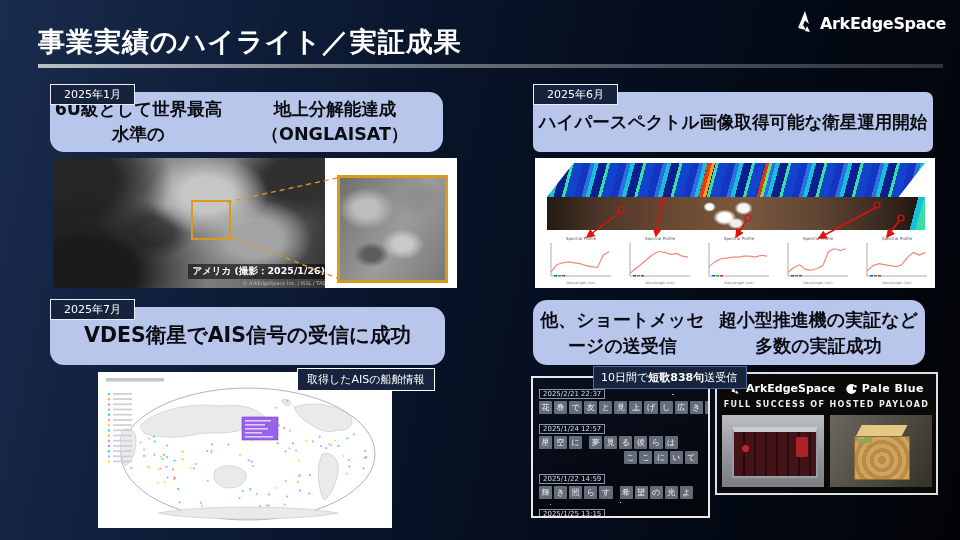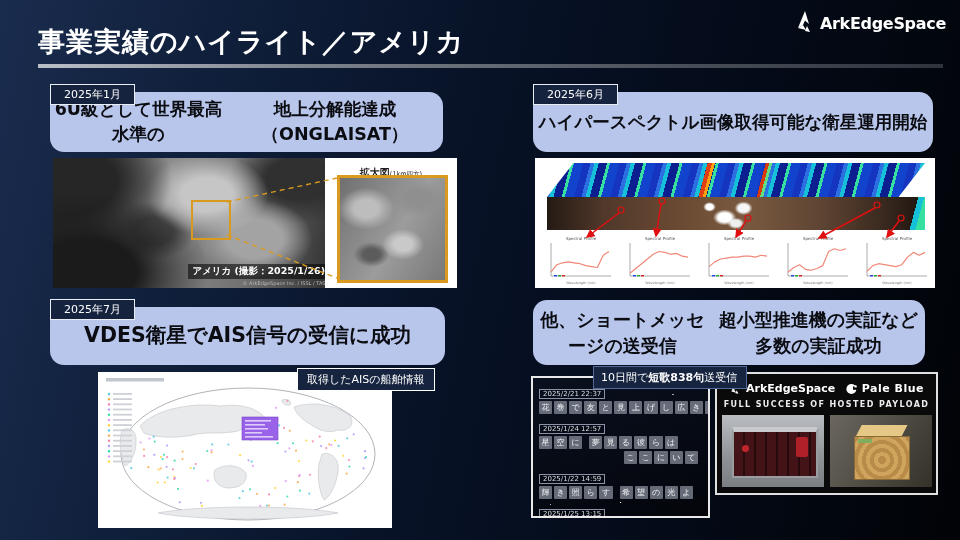--- a/index.html
+++ b/index.html
@@ -113,21 +113,21 @@
     background:repeating-radial-gradient(circle at 50% 55%,#b88c48 0 4px,#cfa55e 4px 8px);
     border:1px solid #8a6a36;}
   .ph.thr .lbl{position:absolute;left:28px;top:24px;width:14px;height:4px;background:#7fae5f;}
   svg text{font-family:"DejaVu Sans","Liberation Sans",sans-serif;}
 </style>
 </head>
 <body>
 
 <div class="slide">
 
-  <div class="title">事業実績のハイライト／アメリカ</div>
+  <div class="title">事業実績のハイライト／実証成果</div>
   <div class="underline"></div>
   <div class="brand">
     <svg width="22" height="24" viewBox="0 0 22 24">
       <polygon points="11,0 15,13 11,9.5" fill="#fff"></polygon>
       <polygon points="11,0 4,17 9,14 11,9.5" fill="#fff"></polygon>
       <polygon points="4,17 12,19 9,14" fill="#fff"></polygon>
       <polygon points="13,15 16,21 11,20" fill="#fff"></polygon>
     </svg>
     <b>ArkEdgeSpace</b>
   </div>
@@ -141,35 +141,32 @@
   </div>
   <div class="sat-figure">
     <div class="sat-photo">
       <div class="hl-box"></div>
       <div class="sat-caption">
         <div class="c1">アメリカ (撮影：2025/1/26)</div>
         <div class="c2">© ArkEdgeSpace Inc. / ISSL / TASA</div>
       </div>
     </div>
     <div class="zoom-area">
-      <div class="zoom-title">
-        <b>拡大図</b><span>(1km四方)</span>
-      </div>
       <div class="zoom-img"></div>
     </div>
     <svg class="dash-lines" viewBox="0 0 404 130">
       <line x1="174" y1="44" x2="284" y2="20" stroke="#d99a1e" stroke-width="1.4" stroke-dasharray="5 4"></line>
       <line x1="174" y1="77" x2="284" y2="120" stroke="#d99a1e" stroke-width="1.4" stroke-dasharray="5 4"></line>
     </svg>
   </div>
 
   <div class="badge" style="left:533px;top:84px;text-align:center;">
     <span>2025年6月</span>
   </div>
-  <div class="card two" style="left:533px;top:92px;width:400px;height:60px;">
+  <div class="card two" style="left:533px;top:92px;width:400px;height:60px;border-radius:7px;">
     <div>ハイパースペクトル画像取得可能な</div>
     <div>衛星運用開始</div>
   </div>
   <div class="spec-panel">
     <div class="hyper-band"></div>
     <div class="terrain"></div>
     <div id="spec-charts">
         <div class="spec-chart" style="left: 4px;"><svg viewBox="0 0 76 53" width="76" height="53">
             <text x="42" y="6" text-anchor="middle" font-size="4" fill="#555">Spectral Profile</text>
             <path d="M12 9 L12 42 L72 42" stroke="#888" stroke-width="0.7" fill="none"></path>

